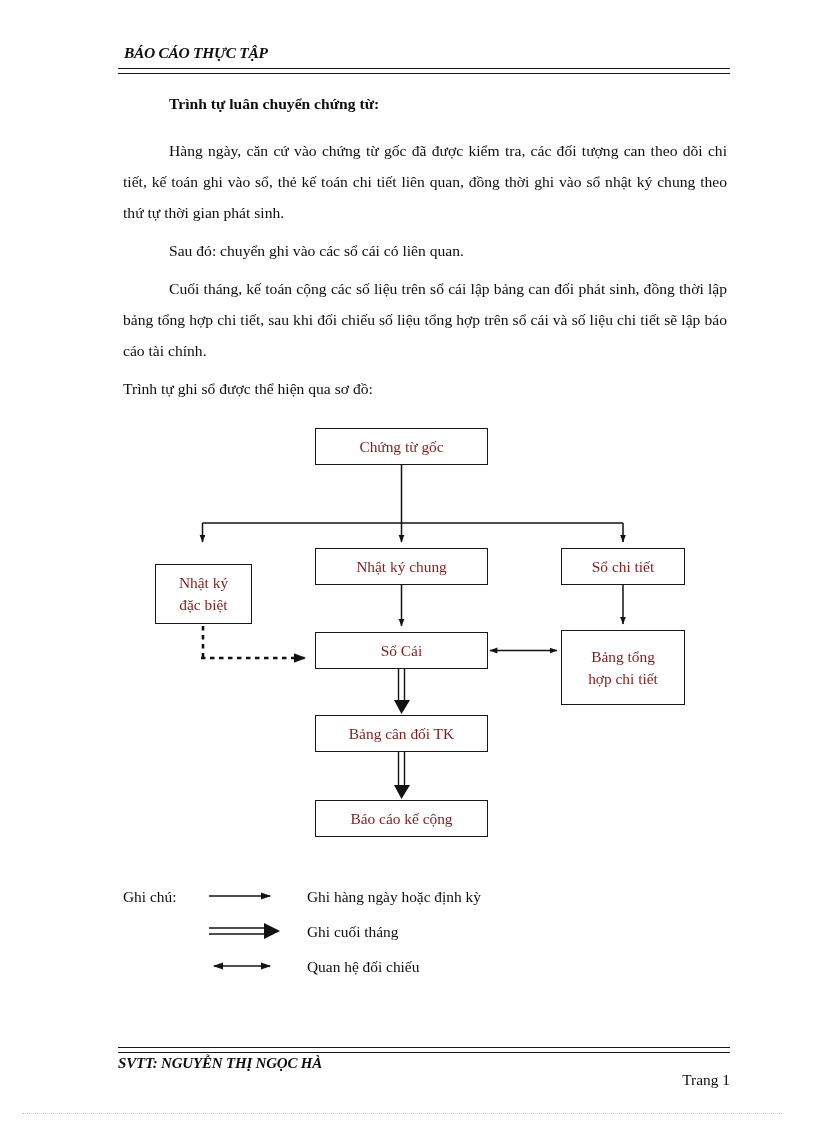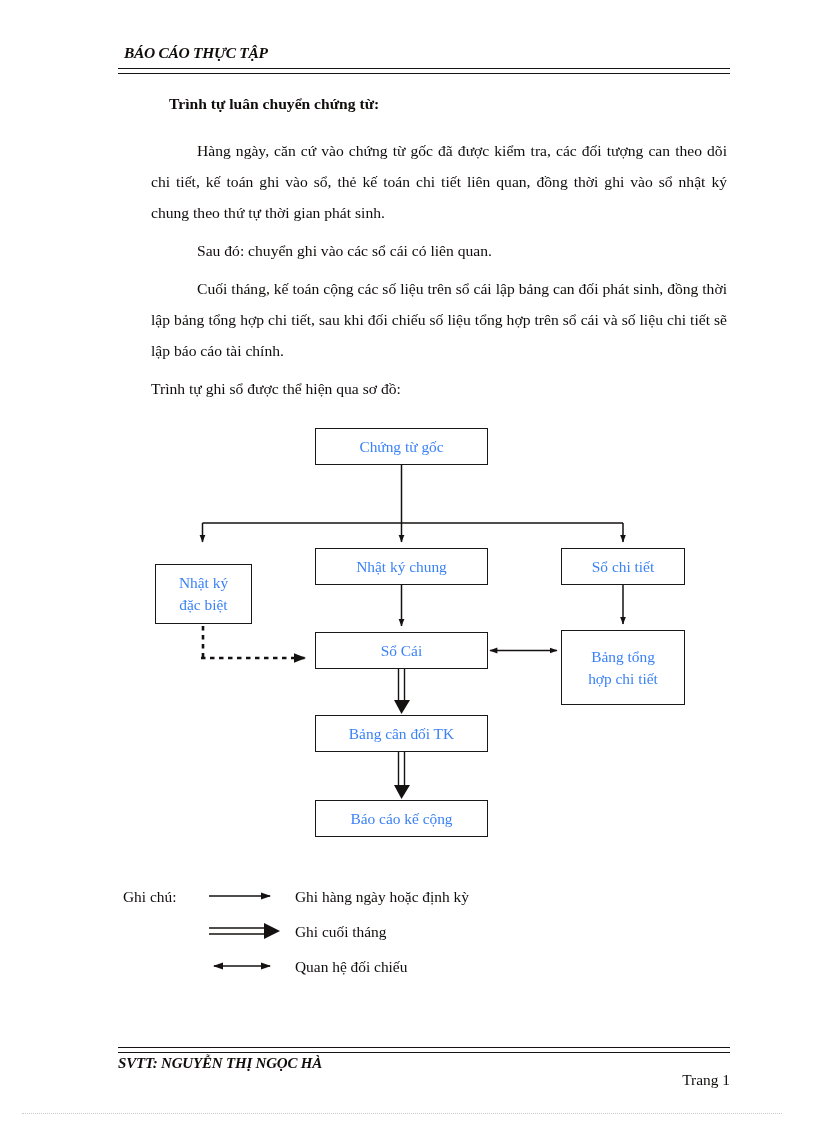--- a/index.html
+++ b/index.html
@@ -64,21 +64,21 @@
     line-height: 31px;
     text-align: justify;
     text-justify: inter-word;
   }
   p.indent { text-indent: 46px; }
   p.bold-head {
     font-weight: bold;
     text-indent: 46px;
     margin-bottom: 16px;
   }
-  p.gap { margin-top: 7px; margin-left: 28px; }
+  p.gap { margin-top: 7px; }
 
   
   .chart {
     position: absolute;
     left: 0;
     top: 0;
     width: 816px;
     height: 1123px;
     pointer-events: none;
   }
@@ -86,21 +86,21 @@
     position: absolute;
     box-sizing: border-box;
     border: 1.4px solid #1a1717;
     background: #ffffff;
     display: flex;
     align-items: center;
     justify-content: center;
     text-align: center;
     font-size: 15.4px;
     line-height: 22px;
-    color: #3b82f6;
+    color: #7f1d1d;
     pointer-events: auto;
   }
   .box span { display: block; width: 100%; }
 
   
   .footer {
     position: absolute;
     left: 118px;
     top: 1047px;
     width: 612px;
@@ -140,21 +140,21 @@
     width: 500px;
   }
   .legend-title {
     position: absolute;
     left: 0; top: 2px;
     font-size: 15.4px;
     white-space: nowrap;
   }
   .legend-label {
     position: absolute;
-    left: 172px;
+    left: 184px;
     font-size: 15.4px;
     white-space: nowrap;
   }
   .legend-row0 { top: 2px; }
   .legend-row1 { top: 37px; text-align: center; }
   .legend-row2 { top: 72px; }
 
   .scan-artifact {
     position: absolute;
     left: 22px;

